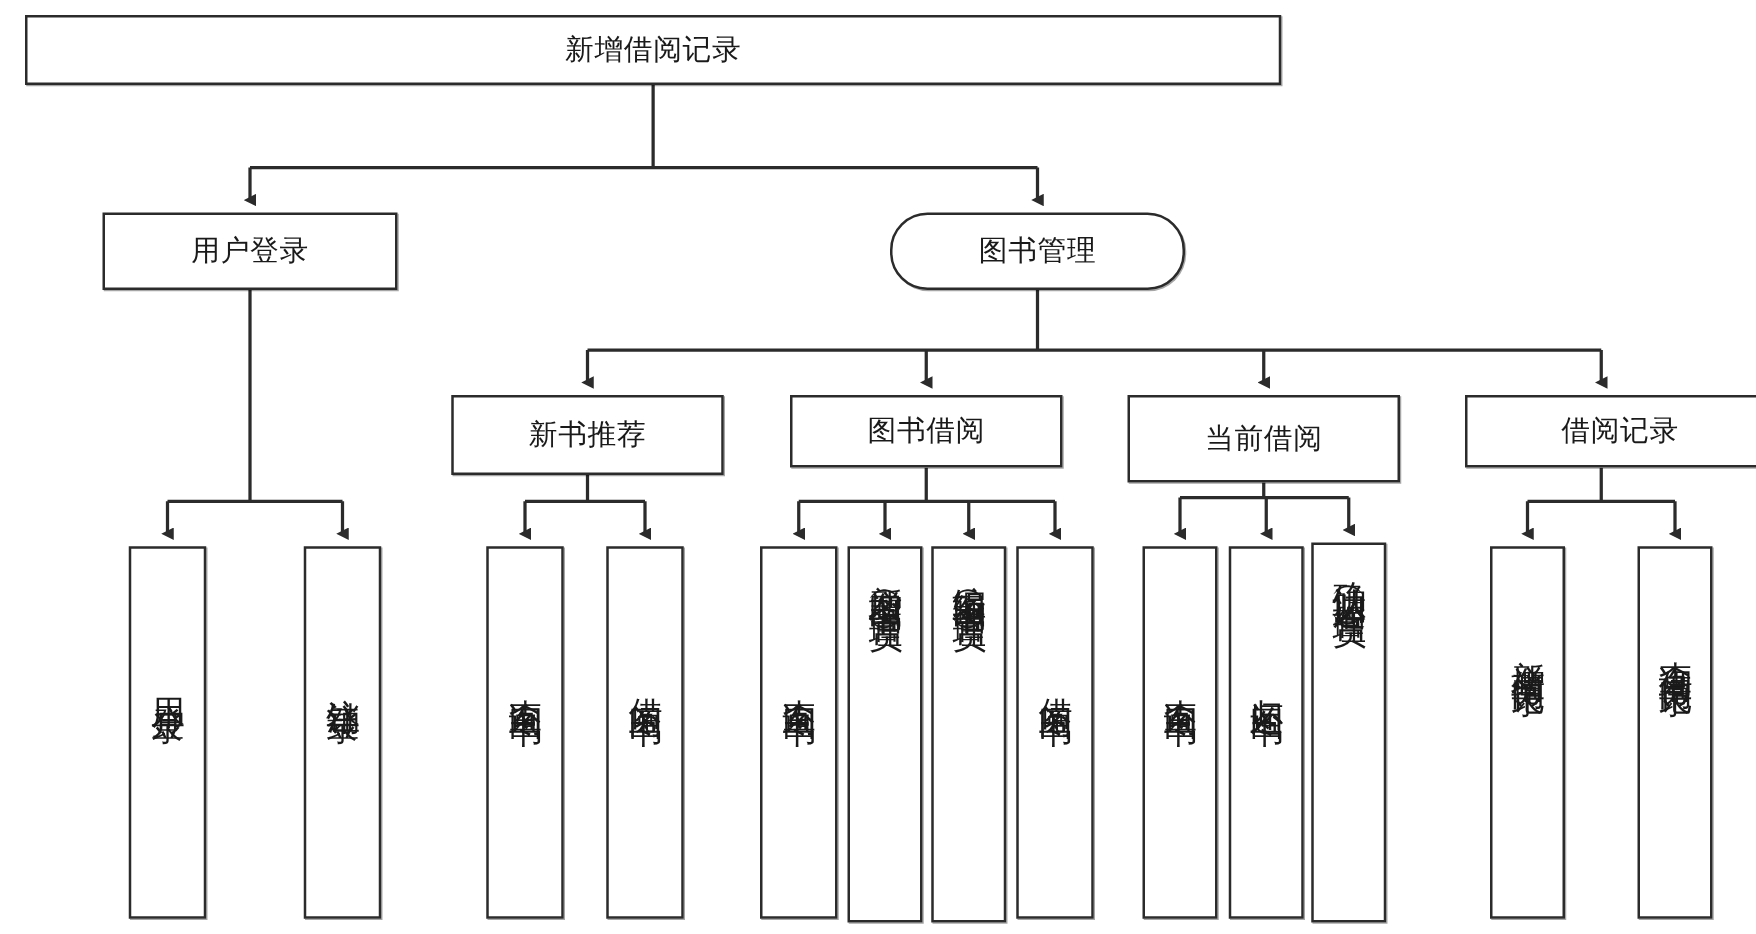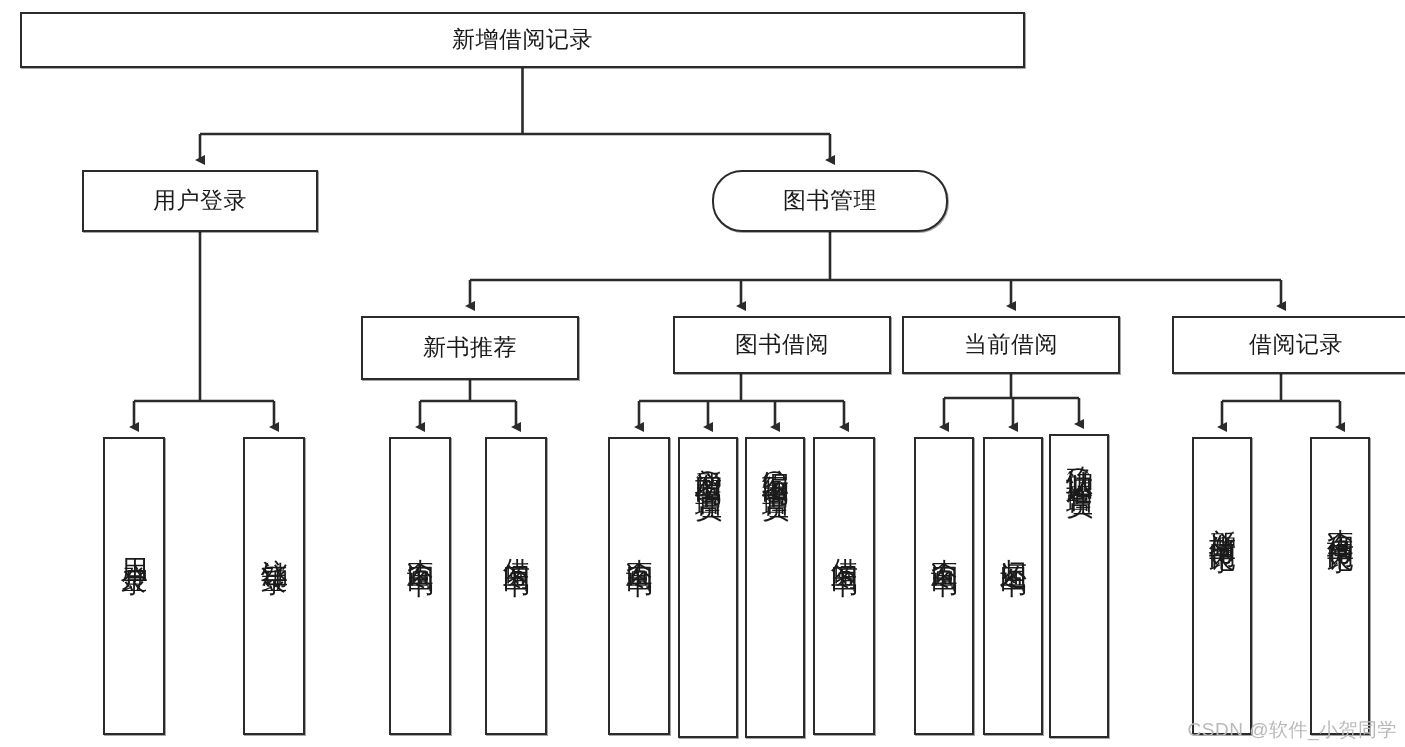--- a/index.html
+++ b/index.html
@@ -135,24 +135,24 @@
       </div>
       <div class="node horiz" style="left: 82px; top: 170px; width: 236px; height: 62px;">
         <span class="label">用户登录</span>
       </div>
       <div class="node horiz" style="left: 712px; top: 170px; width: 236px; height: 62px; border-radius: 30px;">
         <span class="label">图书管理</span>
       </div>
       <div class="node horiz" style="left: 361px; top: 316px; width: 218px; height: 64px;">
         <span class="label">新书推荐</span>
       </div>
-      <div class="node horiz" style="left: 632px; top: 316px; width: 218px; height: 58px; margin-left: 41px;">
+      <div class="node horiz" style="left: 632px; top: 316px; width: 218px; height: 58px;">
         <span class="label">图书借阅</span>
       </div>
-      <div class="node horiz" style="left: 902px; top: 316px; width: 218px; height: 58px;">
+      <div class="node horiz" style="left: 902px; top: 316px; width: 218px; height: 70px;">
         <span class="label">当前借阅</span>
       </div>
       <div class="node horiz" style="left: 1172px; top: 316px; width: 248px; height: 58px;">
         <span class="label">借阅记录</span>
       </div>
       <div class="node vert mid" style="left: 103px; top: 437px; width: 62px; height: 298px;">
         <span class="label">用户登录</span>
       </div>
       <div class="node vert mid" style="left: 243px; top: 437px; width: 62px; height: 298px;">
         <span class="label">注销登录</span>
@@ -185,14 +185,13 @@
         <span class="label">确认归还（管理员）</span>
       </div>
       <div class="node vert mid3" style="left: 1192px; top: 437px; width: 60px; height: 298px;">
         <span class="label">新增借阅记录</span>
       </div>
       <div class="node vert mid3" style="left: 1310px; top: 437px; width: 60px; height: 298px;">
         <span class="label">查询借阅记录</span>
       </div>
     </div>
 
-  <div id="watermark">CSDN @软件_小贺同学</div>
 </div>
 
 </body></html>

